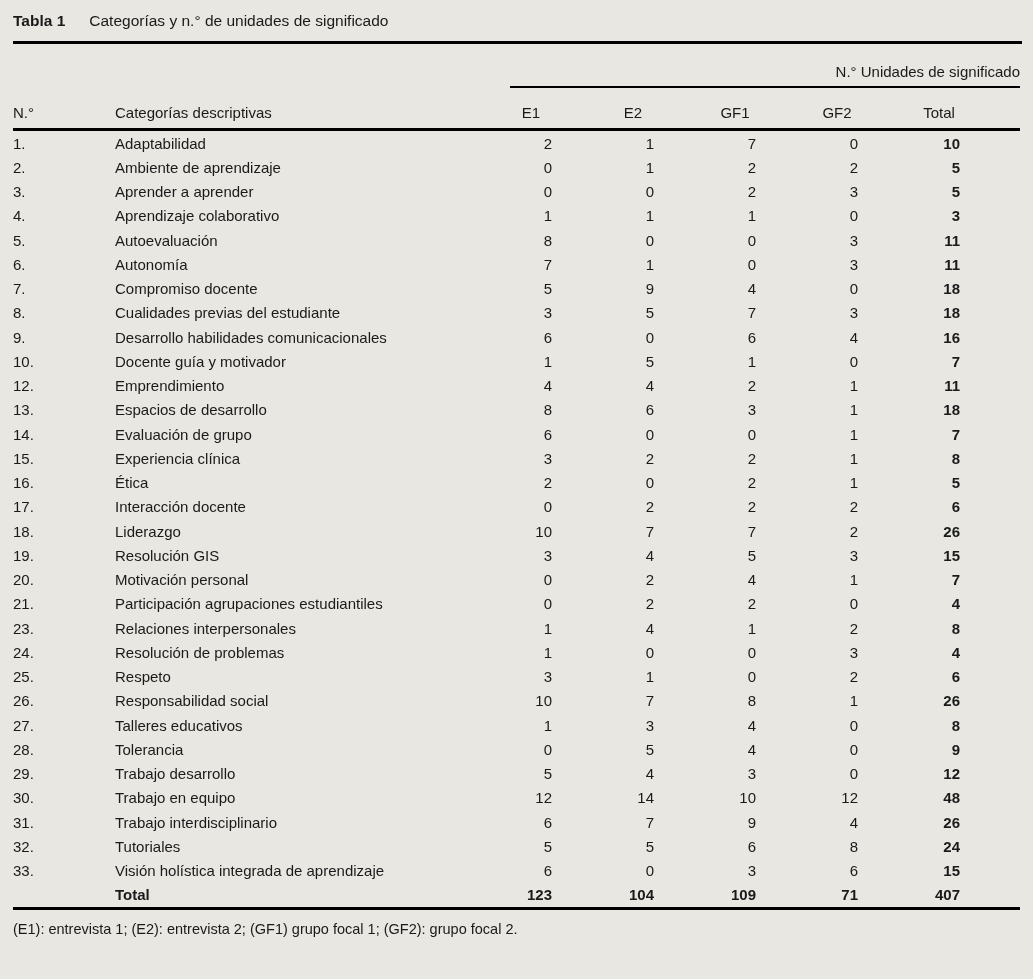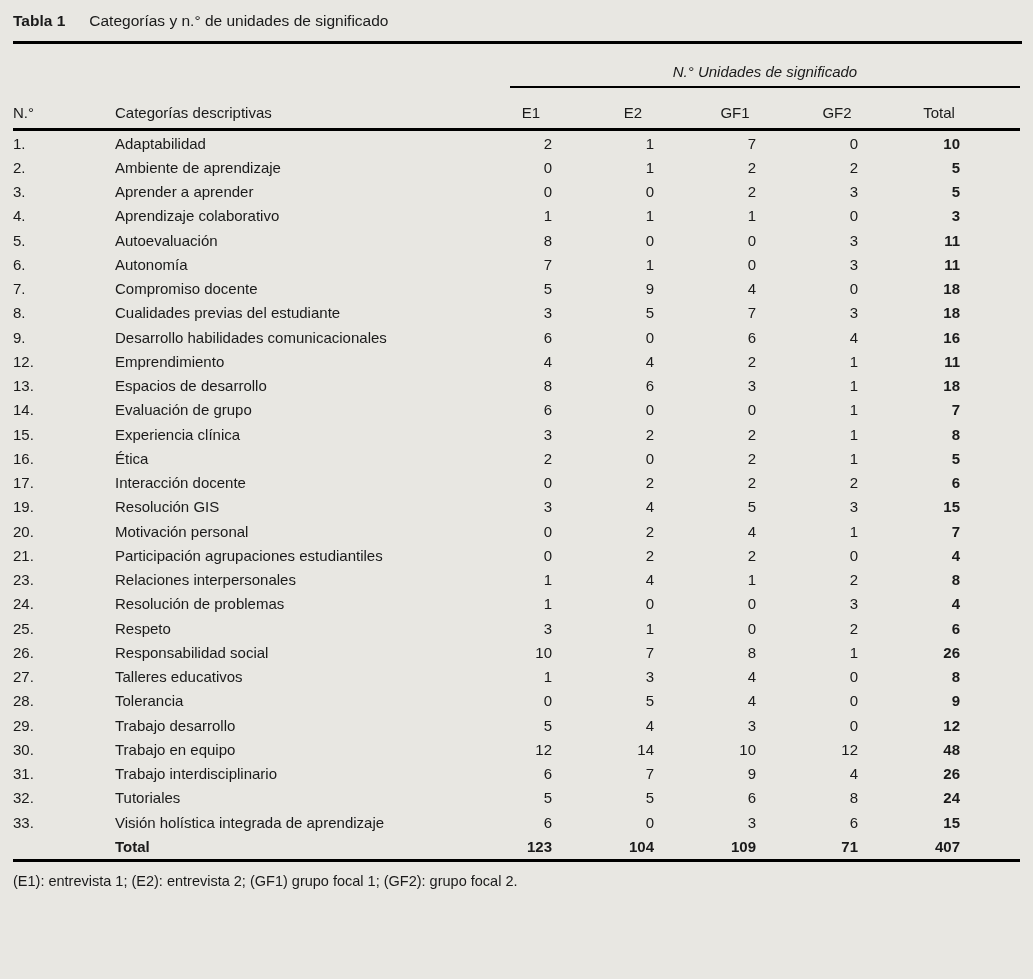--- a/index.html
+++ b/index.html
@@ -32,24 +32,23 @@
   col.c-n   { width: 102px; }
   col.c-cat { width: 395px; }
   col.c-num { width: 102px; }
   thead th { font-weight: normal; }
   tr.span-row th {
     height: 36px;
     vertical-align: bottom;
     padding: 0 0 6px 0;
   }
   th.span-head {
-    text-align: center;
+    text-align: right;
     border-bottom: 2px solid #000;
     font-size: 15px;
-    font-style: italic;
   }
   tr.head-row th {
     height: 33px;
     vertical-align: bottom;
     padding: 0 0 7px 0;
     text-align: left;
     border-bottom: 3px solid #000;
   }
   tr.head-row th.num { text-align: center; padding-right: 60px; }
   tbody td {
@@ -179,20 +178,29 @@
         <tr>
           <td>9.</td>
           <td>Desarrollo habilidades comunicacionales</td>
           <td class="num">6</td>
           <td class="num">0</td>
           <td class="num">6</td>
           <td class="num">4</td>
           <td class="num total-col">16</td>
         </tr>
         <tr>
+          <td>10.</td>
+          <td>Docente guía y motivador</td>
+          <td class="num">1</td>
+          <td class="num">5</td>
+          <td class="num">1</td>
+          <td class="num">0</td>
+          <td class="num total-col">7</td>
+        </tr>
+        <tr>
           <td>12.</td>
           <td>Emprendimiento</td>
           <td class="num">4</td>
           <td class="num">4</td>
           <td class="num">2</td>
           <td class="num">1</td>
           <td class="num total-col">11</td>
         </tr>
         <tr>
           <td>13.</td>
@@ -231,20 +239,29 @@
           <td class="num total-col">5</td>
         </tr>
         <tr>
           <td>17.</td>
           <td>Interacción docente</td>
           <td class="num">0</td>
           <td class="num">2</td>
           <td class="num">2</td>
           <td class="num">2</td>
           <td class="num total-col">6</td>
+        </tr>
+        <tr>
+          <td>18.</td>
+          <td>Liderazgo</td>
+          <td class="num">10</td>
+          <td class="num">7</td>
+          <td class="num">7</td>
+          <td class="num">2</td>
+          <td class="num total-col">26</td>
         </tr>
         <tr>
           <td>19.</td>
           <td>Resolución GIS</td>
           <td class="num">3</td>
           <td class="num">4</td>
           <td class="num">5</td>
           <td class="num">3</td>
           <td class="num total-col">15</td>
         </tr>

